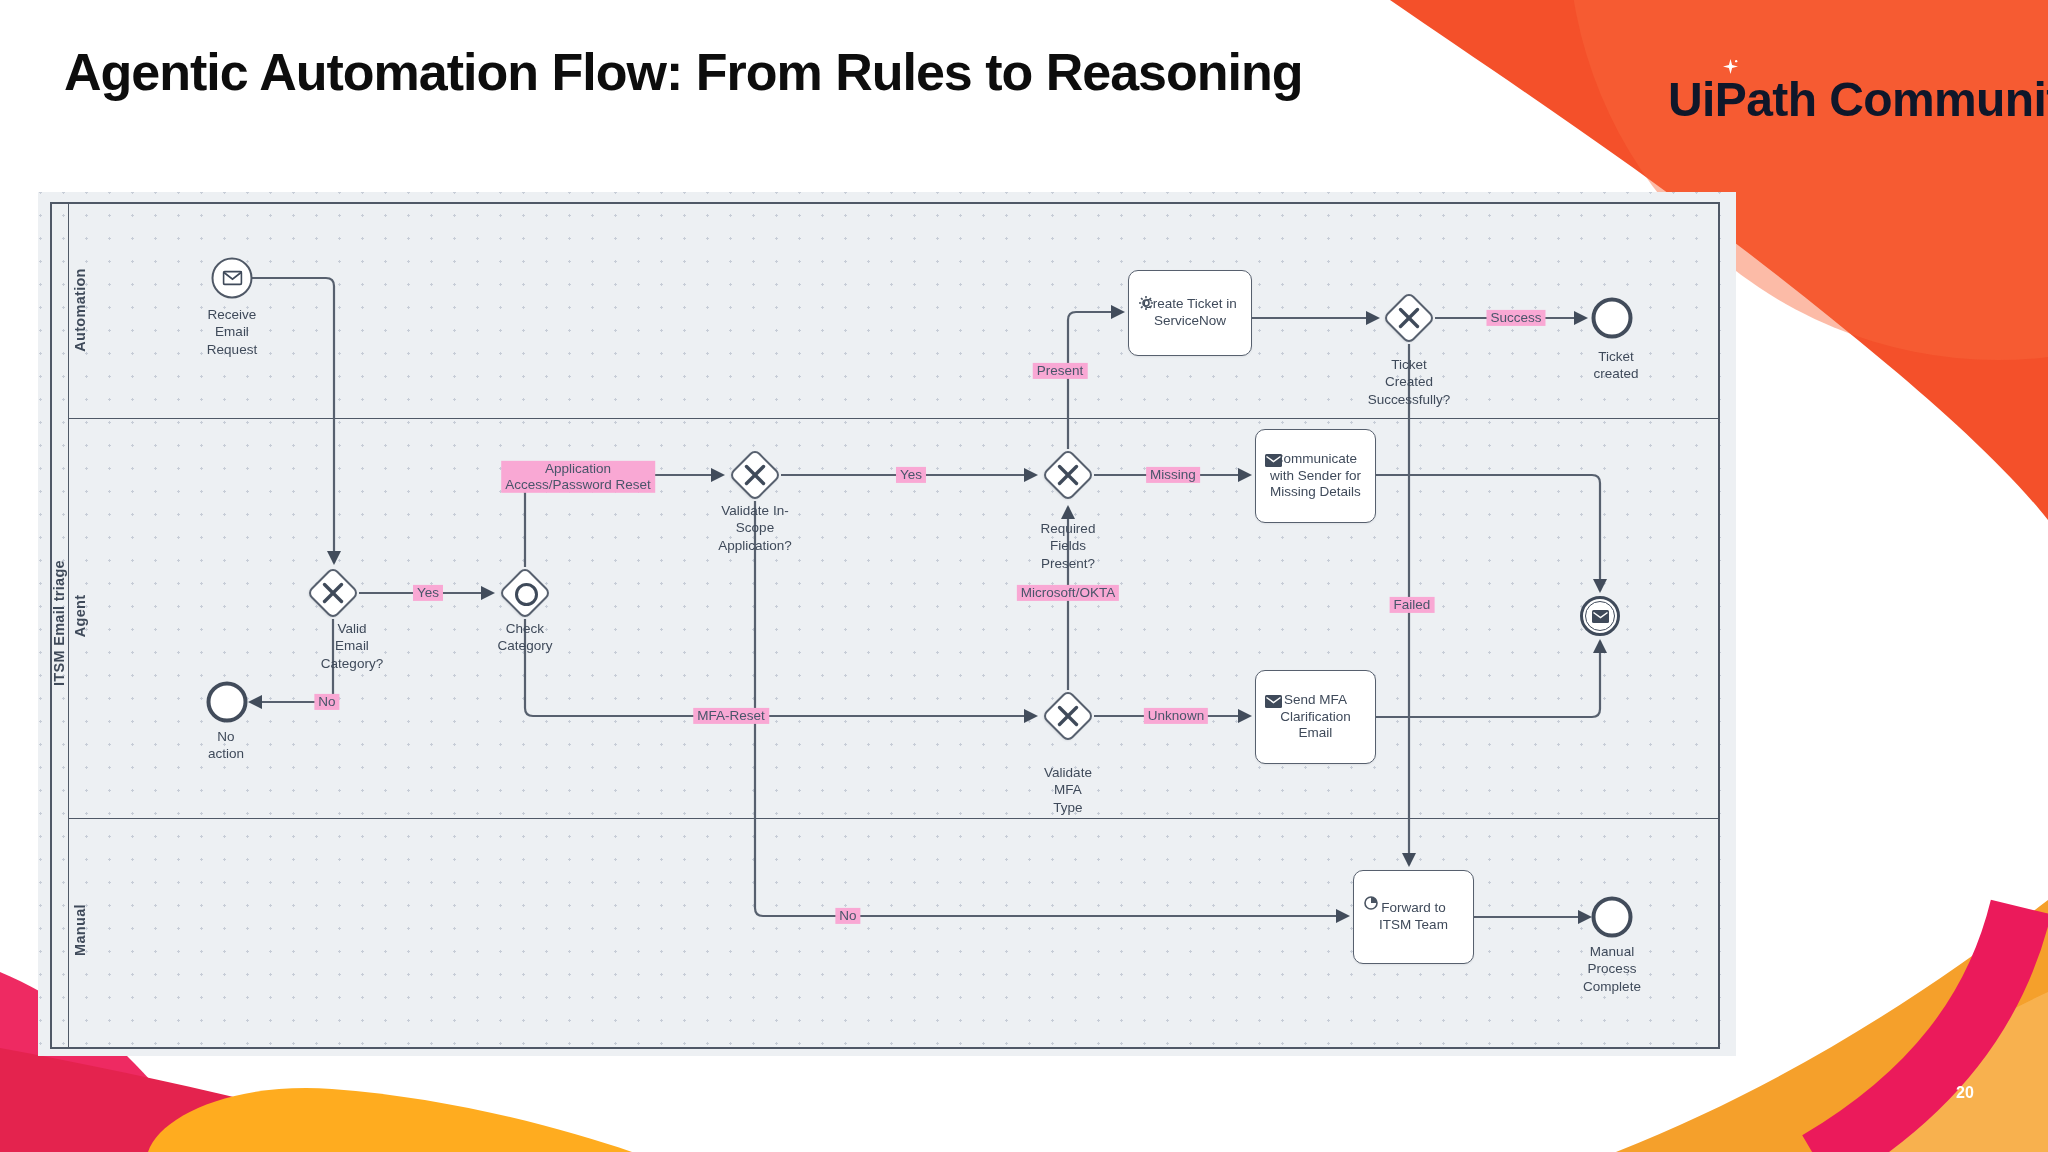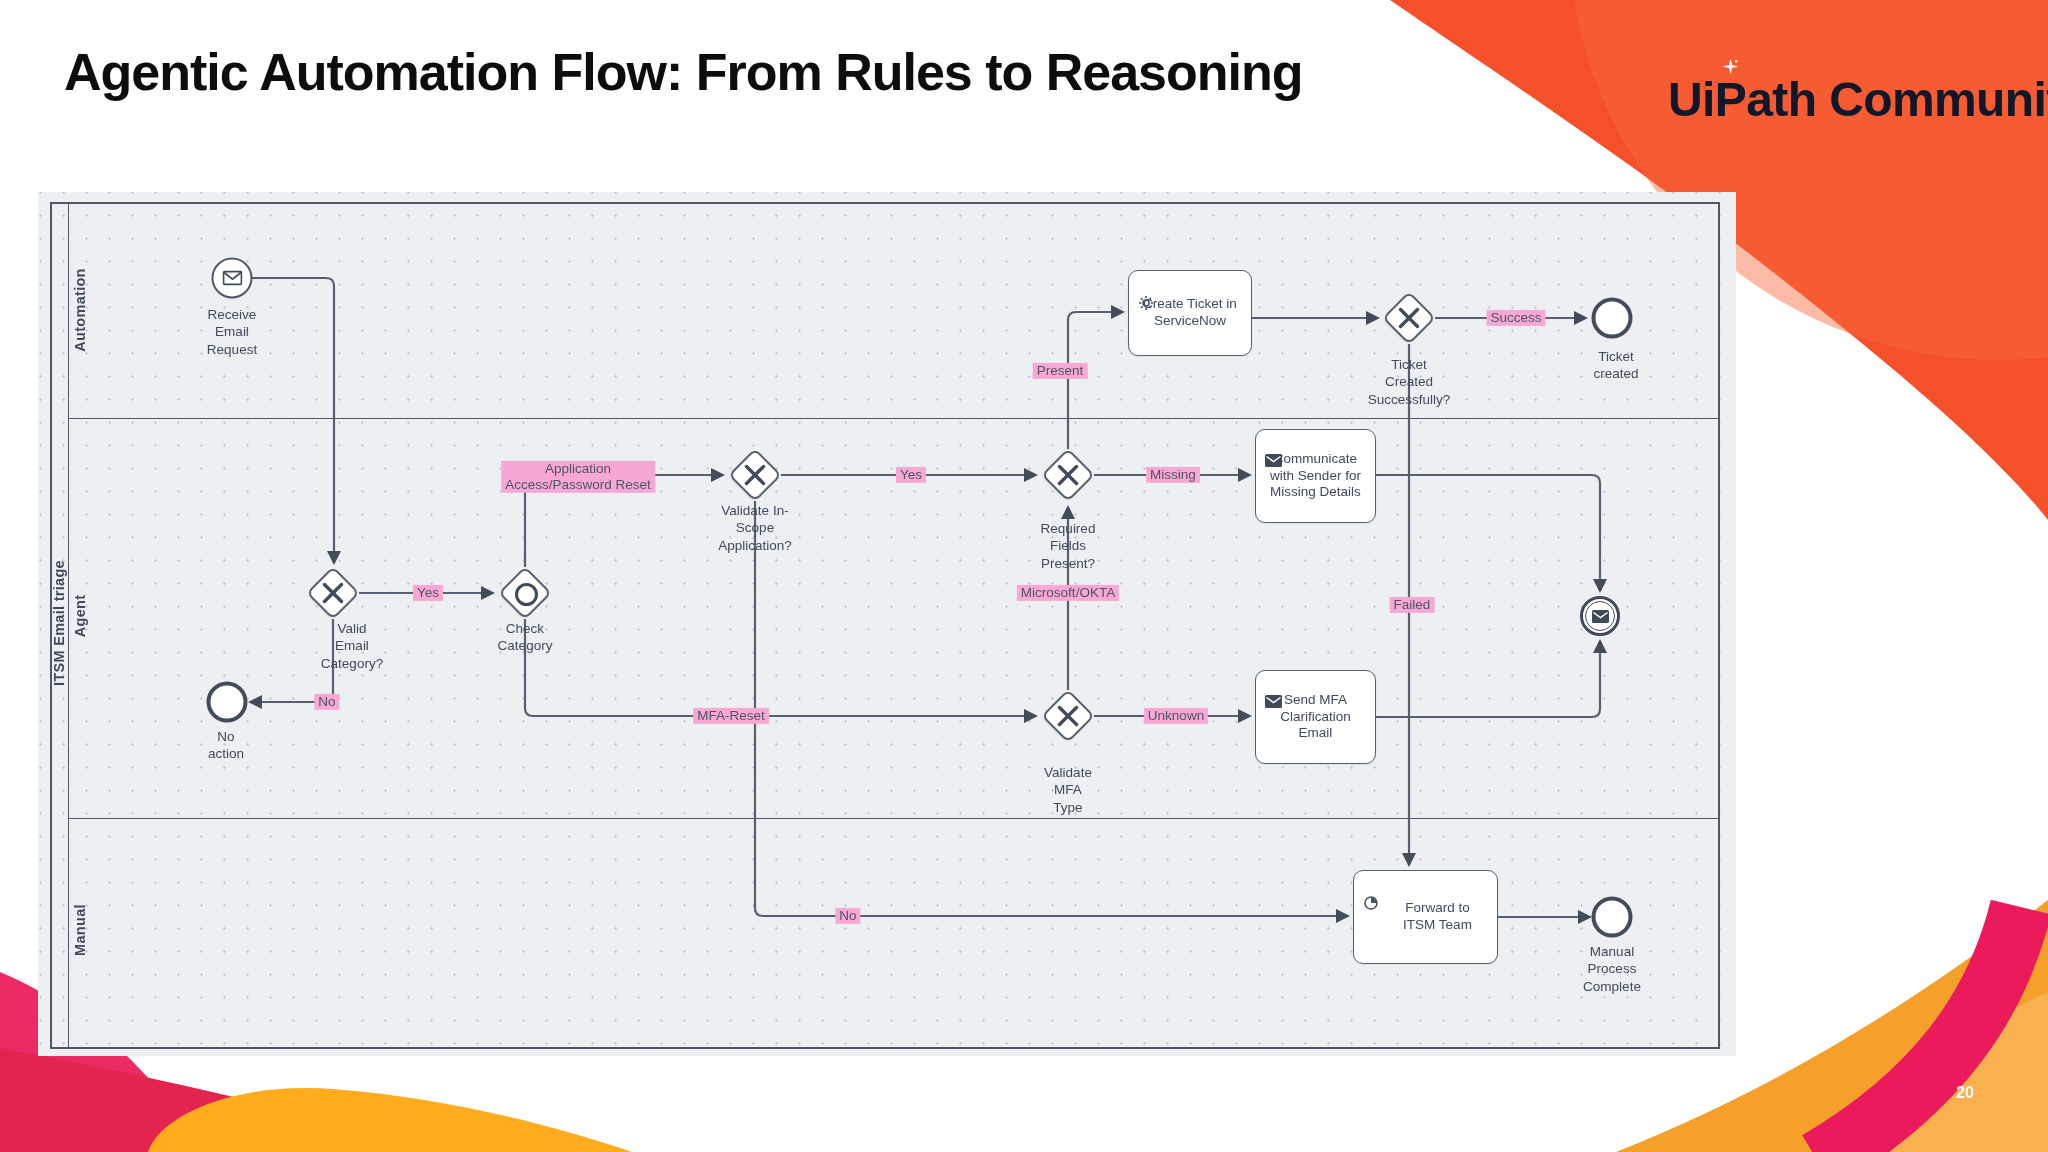--- a/index.html
+++ b/index.html
@@ -276,21 +276,21 @@
   <span class="inner">
     <span>
       <svg width="17" height="13" viewBox="0 0 17 13">
           <rect width="17" height="13" rx="1.5" fill="#3f4a5a"></rect>
           <path d="M1.5,2.5 L8.5,7.5 L15.5,2.5" stroke="#fff" stroke-width="1.5" fill="none"></path>
         </svg>
     </span>
   </span>
 </div>
 
-<div class="task" style="left:1353px;top:870px;width:119px;height:92px;padding-left:24px;">
+<div class="task" style="left:1353px;top:870px;width:119px;height:92px;">
   <span class="ticon">
     <svg width="16" height="16" viewBox="0 0 16 16">
         <circle cx="8" cy="8" r="6" fill="none" stroke="#4a5462" stroke-width="1.6"></circle>
         <path d="M8 8 L8 2 A6 6 0 0 1 14 8 Z" fill="#4a5462"></path>
       </svg>
   </span>
   <span>Forward to
 ITSM Team</span>
 </div>
 

